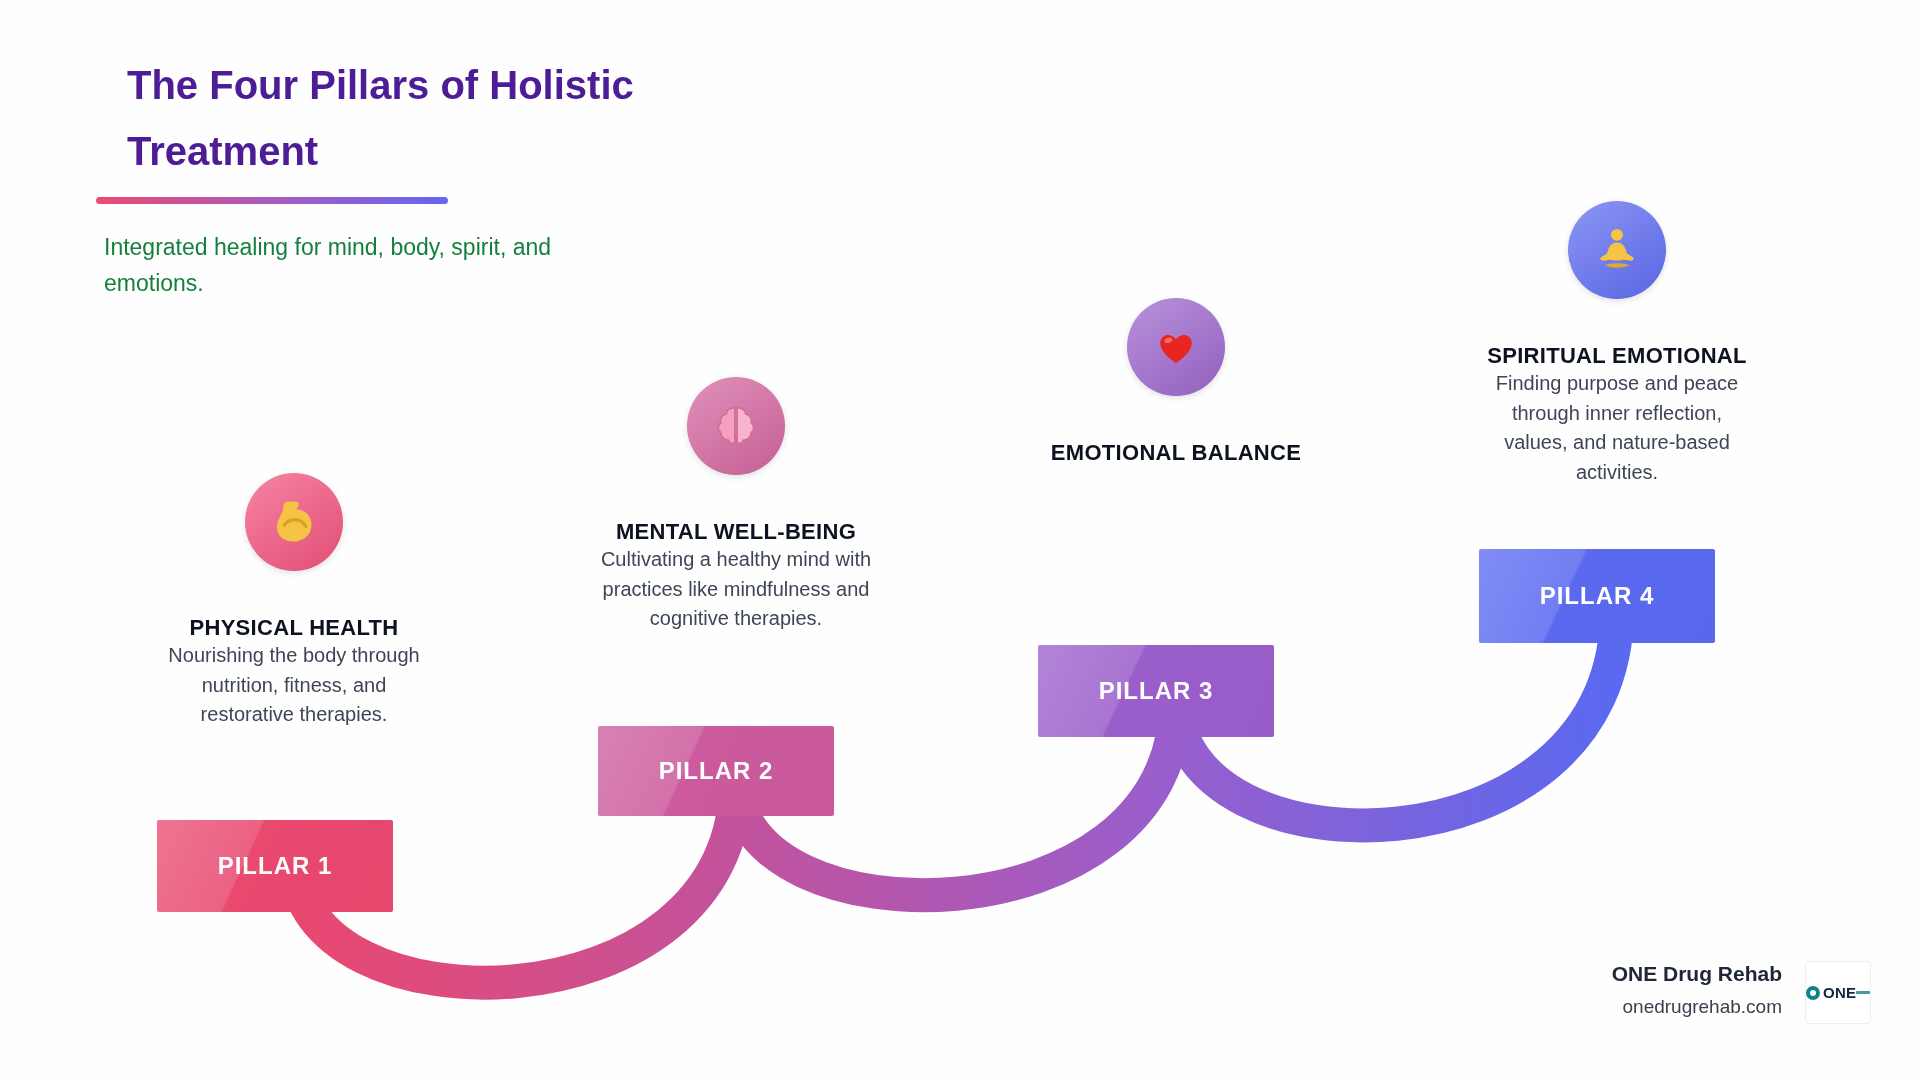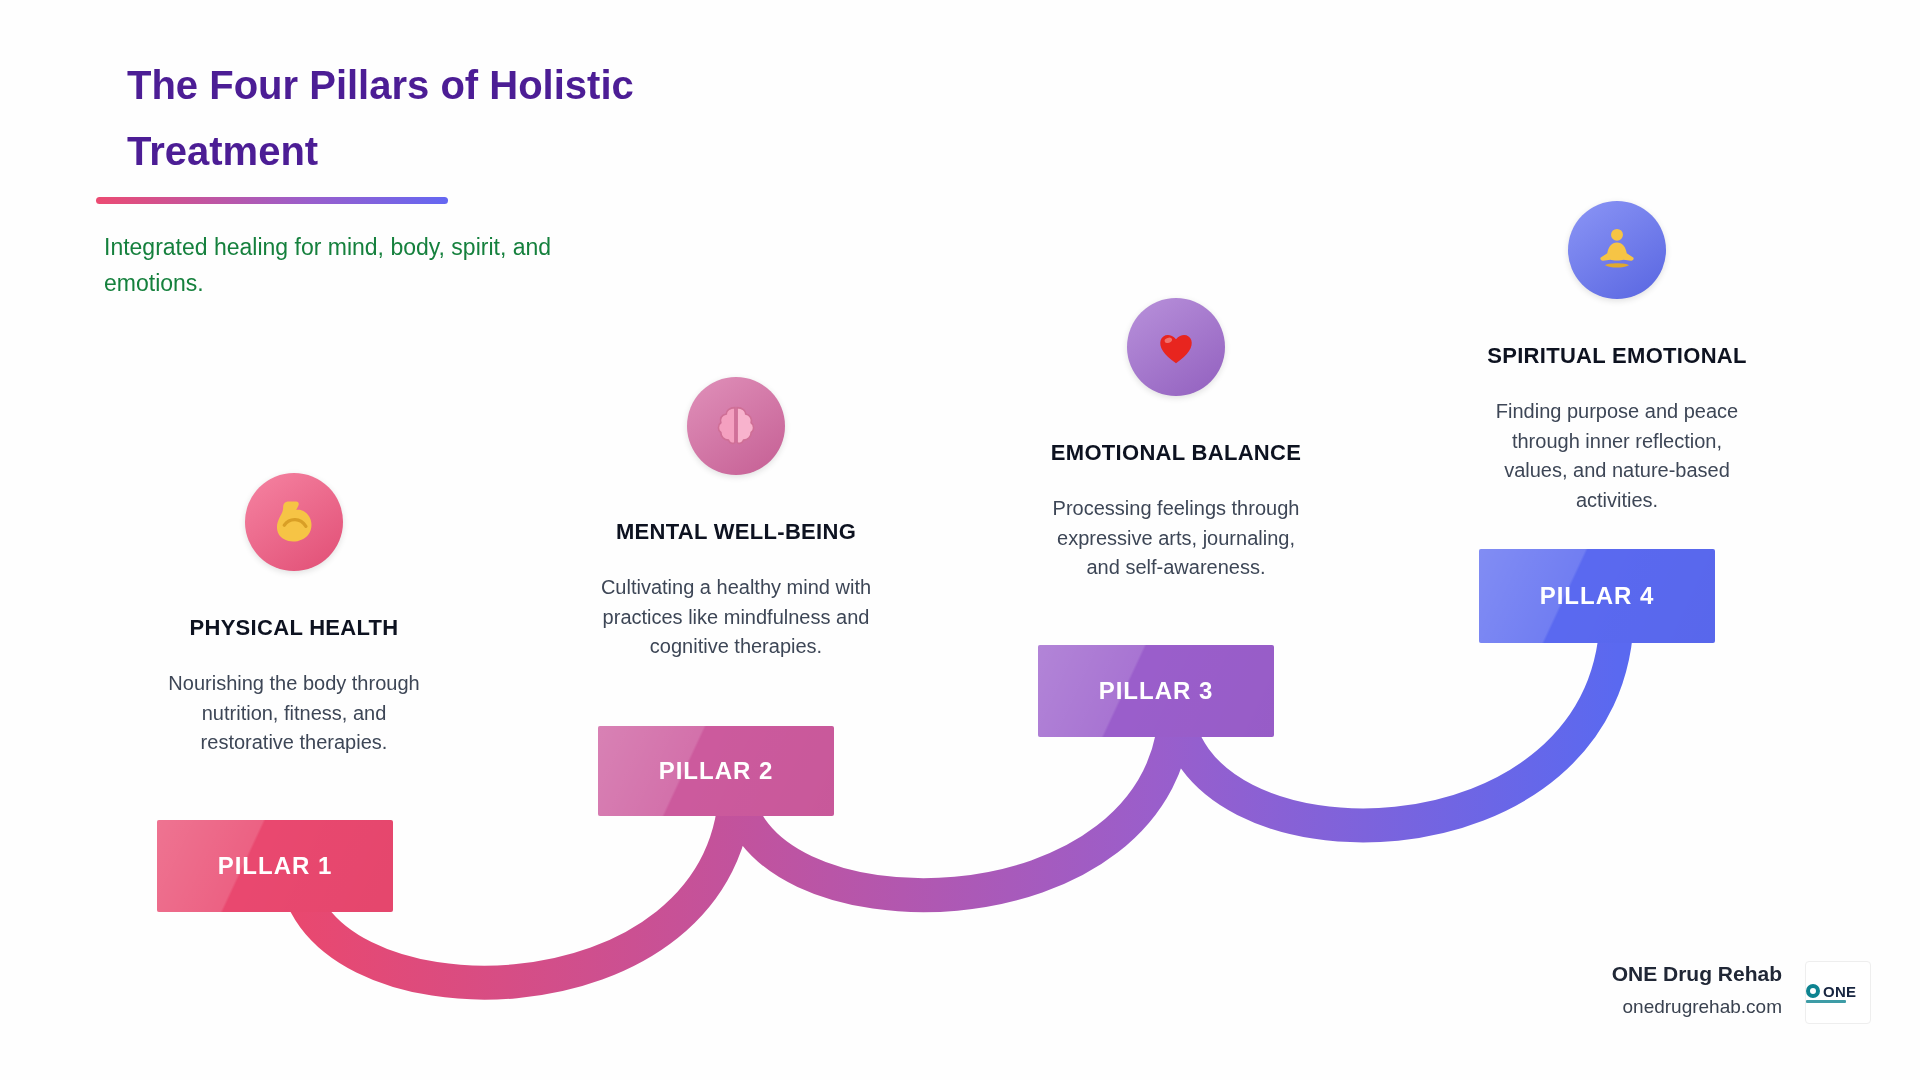--- a/index.html
+++ b/index.html
@@ -41,21 +41,21 @@
     display:flex; align-items:center; justify-content:center;
     background-color:var(--badge-color,#ccc);
     background-image:linear-gradient(145deg,rgba(255,255,255,.28),rgba(0,0,0,.07));
     box-shadow:0 2px 6px rgba(0,0,0,.12);
   }
   .pillar-heading {
     margin-top:44px; font-size:22px; font-weight:bold;
     color:#0d1220; letter-spacing:.3px;
   }
   .pillar-desc {
-    margin:28px auto 0; max-width:272px;
+    margin:0 auto 0; max-width:272px;
     font-size:20px; color:#3d4656; line-height:1.48;
   }
 
   
   .block {
     position:absolute; width:236px; z-index:2;
     display:flex; align-items:center; justify-content:center;
     background-color:var(--block-color,#999);
     border-radius:2px; overflow:hidden;
   }
@@ -81,21 +81,21 @@
     position:absolute; right:138px; top:962px; width:400px; text-align:right;
     font-size:21px; font-weight:bold; color:#202736;
   }
   .brand-site {
     position:absolute; right:138px; top:996px; width:400px; text-align:right;
     font-size:19px; color:#39414f;
   }
   .logo-tile {
     position:absolute; right:49px; top:961px; width:66px; height:63px;
     background:#ffffff; border:1px solid #eeeeee; border-radius:4px;
-    display:flex; flex-direction:column; align-items:flex-start; justify-content:center;
+    display:flex; flex-direction:row; align-items:center; justify-content:center;
     gap:0;
   }
   .logo-row { display:flex; align-items:center; gap:3px; }
   .logo-ring {
     width:14px; height:14px; border-radius:50%;
     border:4px solid #0e8390; background:#fff;
   }
   .logo-text { font-size:15px; font-weight:bold; color:#16243f; letter-spacing:.3px; }
   .logo-subline { width:40px; height:3px; background:#0e8390; border-radius:1px; opacity:.8; }
 </style>
@@ -141,21 +141,20 @@
 </div>
 
 <div class="pillar-col col3">
   <div class="icon-badge" style="--badge-color: #9d67cd;">
     <svg viewBox="0 0 48 48" width="46" height="46">
       <path d="M24 41 C11 32 6 24 8 17 C10 11 18 9 24 16 C30 9 38 11 40 17 C42 24 37 32 24 41 Z" fill="#e8251f"></path>
       <ellipse cx="16" cy="17" rx="4" ry="2.6" fill="rgba(255,255,255,0.35)" transform="rotate(-20 16 17)"></ellipse>
     </svg>
   </div>
   <div class="pillar-heading">EMOTIONAL BALANCE</div>
-  <div class="pillar-desc">Processing feelings through expressive arts, journaling, and self-awareness.</div>
 </div>
 
 <div class="pillar-col col4">
   <div class="icon-badge" style="--badge-color: #5f6df2;">
     <svg viewBox="0 0 48 48" width="52" height="52">
       <circle cx="24" cy="10" r="5.5" fill="#f6c445"></circle>
       <path d="M24 17 C19 17 16 21 15 27 L9 31 C8 32 9 34 11 34 L18 33 C20 34 28 34 30 33 L37 34 C39 34 40 32 39 31 L33 27 C32 21 29 17 24 17 Z" fill="#f6c445"></path>
       <path d="M13 38 C18 41 30 41 35 38 C33 35.5 15 35.5 13 38 Z" fill="#e0a92e"></path>
     </svg>
   </div>

